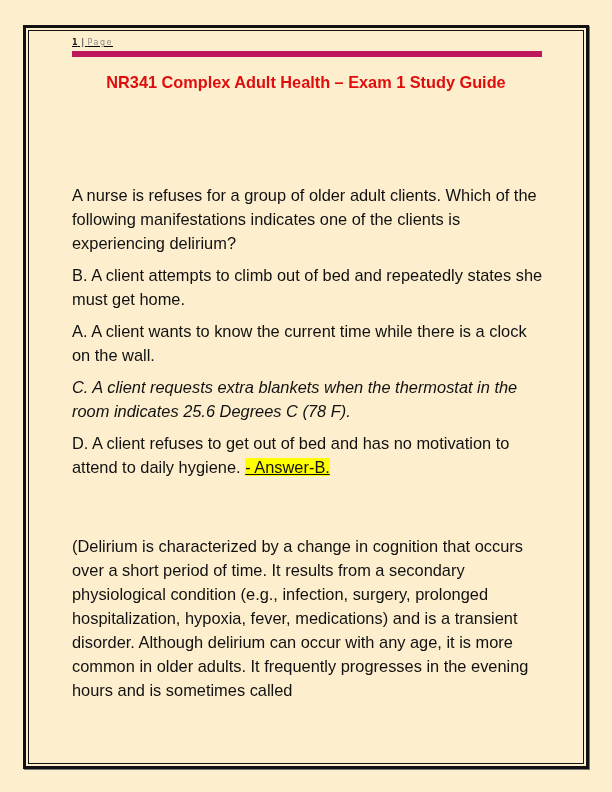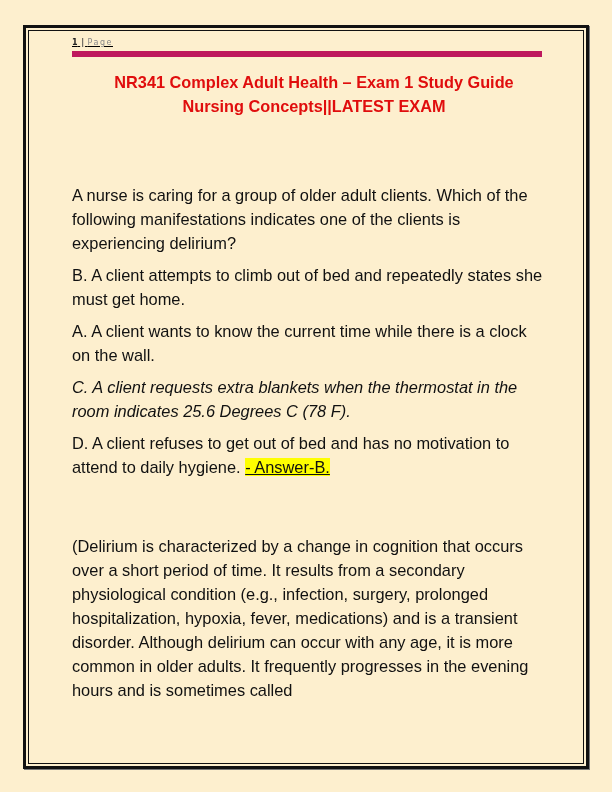--- a/index.html
+++ b/index.html
@@ -52,21 +52,21 @@
       color: #444;
       font-weight: bold;
       margin: 0 1px;
     }
     .page-word {
       color: #888;
       letter-spacing: 1.5px;
     }
     .title {
       position: absolute;
-      left: 68px;
+      left: 60px;
       top: 70px;
       width: 492px;
       text-align: center;
       color: #e00d0d;
       font-weight: bold;
       font-size: 16.3px;
       line-height: 24px;
     }
     .body-block {
       position: absolute;
@@ -92,25 +92,24 @@
 </div>
 
 <div class="header">
   <span class="page-num">1</span>
   <span class="page-sep">|</span>
   <span class="page-word">Page</span>
 </div>
 
 <div class="title">
   <div>NR341 Complex Adult Health – Exam 1 Study Guide</div>
-  <div>Nursing Concepts||LATEST EXAM</div>
 </div>
 
 <div class="body-block" style="top:183px;">
-  <p class="para">A nurse is caring for a group of older adult clients. Which of the following manifestations indicates one of the clients is experiencing delirium?</p>
+  <p class="para">A nurse is refuses for a group of older adult clients. Which of the following manifestations indicates one of the clients is experiencing delirium?</p>
   <p class="para" style="margin-top:8px;">B. A client attempts to climb out of bed and repeatedly states she must get home.</p>
   <p class="para" style="margin-top:8px;">A. A client wants to know the current time while there is a clock on the wall.</p>
   <p class="para" style="margin-top:8px;font-style:italic;">C. A client requests extra blankets when the thermostat in the room indicates 25.6 Degrees C (78 F).</p>
   <p class="para" style="margin-top:8px;"><span>D. A client refuses to get out of bed and has no motivation to attend to daily hygiene.</span> <span class="highlight">- Answer-B.</span></p>
 </div>
 
 <div class="body-block" style="top:534px;">
   <p class="para">(Delirium is characterized by a change in cognition that occurs over a short period of time. It results from a secondary physiological condition (e.g., infection, surgery, prolonged hospitalization, hypoxia, fever, medications) and is a transient disorder. Although delirium can occur with any age, it is more common in older adults. It frequently progresses in the evening hours and is sometimes called</p>
 </div>
 

